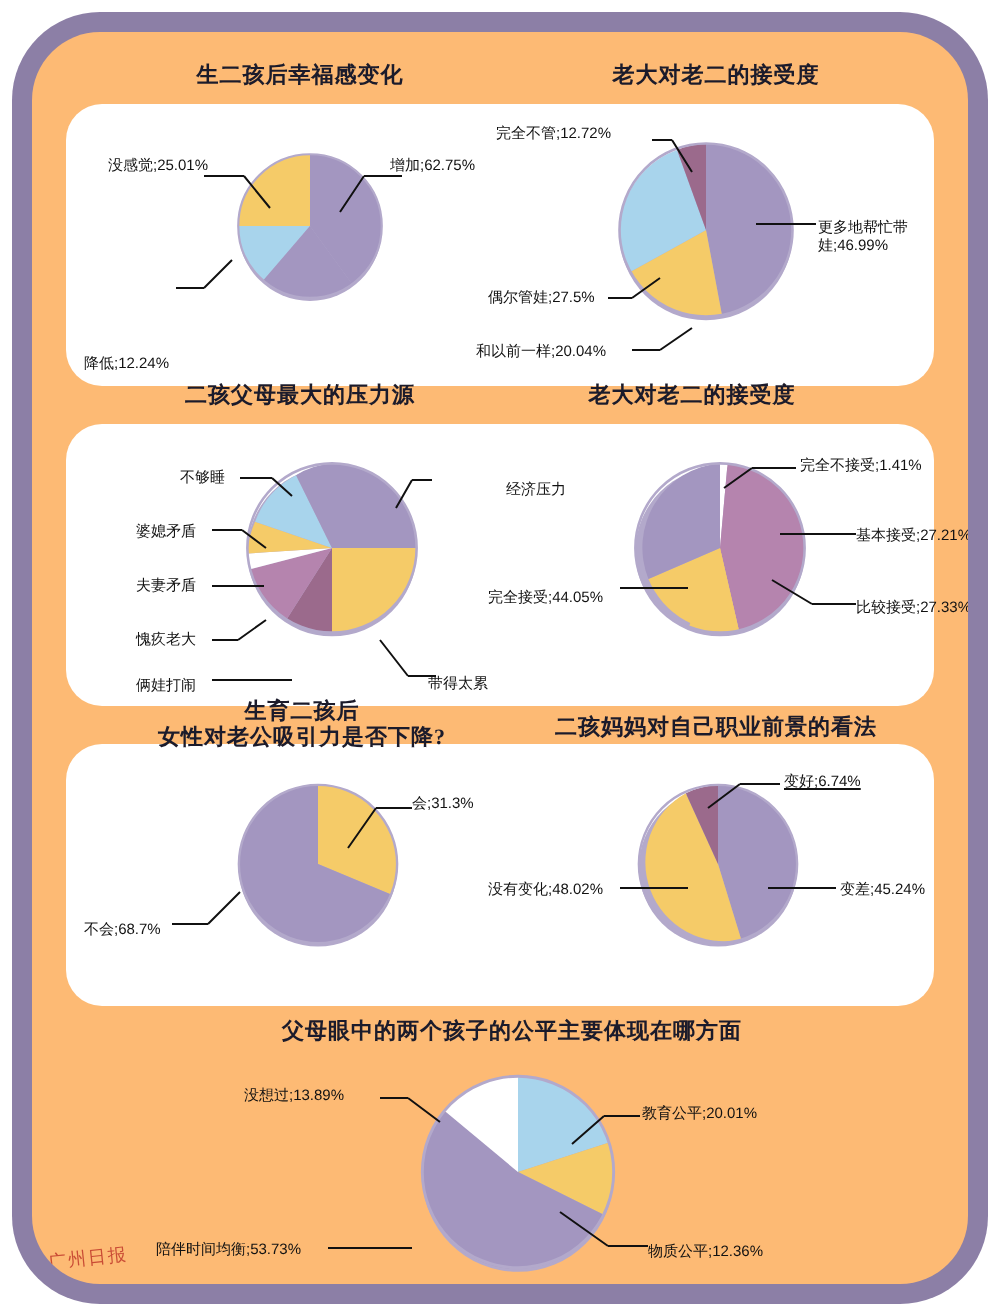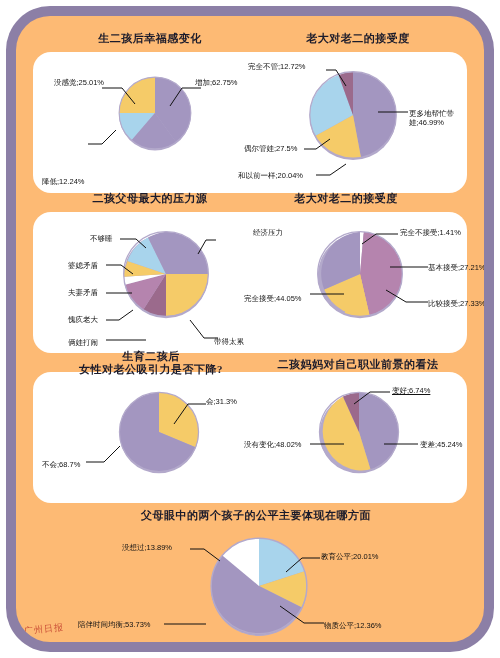--- a/index.html
+++ b/index.html
@@ -177,21 +177,21 @@
       <path d="M0 3 L26 3" stroke="#111" stroke-width="1" fill="none"></path>
     </svg>
     <div class="lbl" style="left:52px;top:299px;">愧疚老大</div>
     <svg style="position:absolute;left:90px;top:292px;" width="30" height="16">
       <path d="M0 12 L13 12 M13 12 L27 2" stroke="#111" stroke-width="1" fill="none"></path>
     </svg>
     <div class="lbl" style="left:52px;top:322px;">俩娃打闹</div>
     <svg style="position:absolute;left:90px;top:318px;" width="42" height="10">
       <path d="M0 6 L40 6" stroke="#111" stroke-width="1" fill="none"></path>
     </svg>
-    <div class="lbl" style="left:198px;top:212px;padding-left:39px;">经济压力</div>
+    <div class="lbl" style="left:198px;top:224px;padding-left:39px;">经济压力</div>
     <svg style="position:absolute;left:180px;top:222px;" width="22" height="20">
       <path d="M20 2 L10 2 M10 2 L2 16" stroke="#111" stroke-width="1" fill="none"></path>
     </svg>
     <div class="lbl" style="left:198px;top:321px;">带得太累</div>
     <svg style="position:absolute;left:172px;top:302px;" width="32" height="24">
       <path d="M30 20 L16 20 M16 20 L2 2" stroke="#111" stroke-width="1" fill="none"></path>
     </svg>
 
     <div class="chart-title" style="left:240px;top:176px;width:180px;">老大对老二的接受度</div>
     <div class="pie-wrap" style="left:298px;top:212px;">
@@ -268,21 +268,21 @@
     </svg>
     <div class="lbl" style="left:404px;top:424px;">变差;45.24%</div>
     <svg style="position:absolute;left:366px;top:424px;" width="38" height="8">
       <path d="M36 4 L2 4" stroke="#111" stroke-width="1" fill="none"></path>
     </svg>
     <div class="lbl" style="left:228px;top:424px;">没有变化;48.02%</div>
     <svg style="position:absolute;left:294px;top:424px;" width="36" height="8">
       <path d="M0 4 L34 4" stroke="#111" stroke-width="1" fill="none"></path>
     </svg>
 
-    <div class="chart-title" style="left:70px;top:494px;width:340px;font-family:Liberation Mono, monospace;">父母眼中的两个孩子的公平主要体现在哪方面</div>
+    <div class="chart-title" style="left:70px;top:494px;width:340px;">父母眼中的两个孩子的公平主要体现在哪方面</div>
     <div class="pie-wrap" style="left:191px;top:518px;">
       <svg width="104" height="104" viewBox="0 0 100 100">
         <circle cx="50" cy="52" r="46" fill="#b3a9cb"></circle>
 
         <path d="M50 50 L50 4 A46 46 0 0 1 93.8 35.8 Z" fill="#a8d4ec"></path>
 
         <path d="M50 50 L93.8 35.8 A46 46 0 0 1 91.2 70.6 Z" fill="#f5cb68"></path>
 
         <path d="M50 50 L91.2 70.6 A46 46 0 1 1 14.8 20.7 Z" fill="#a396c0"></path>
 

